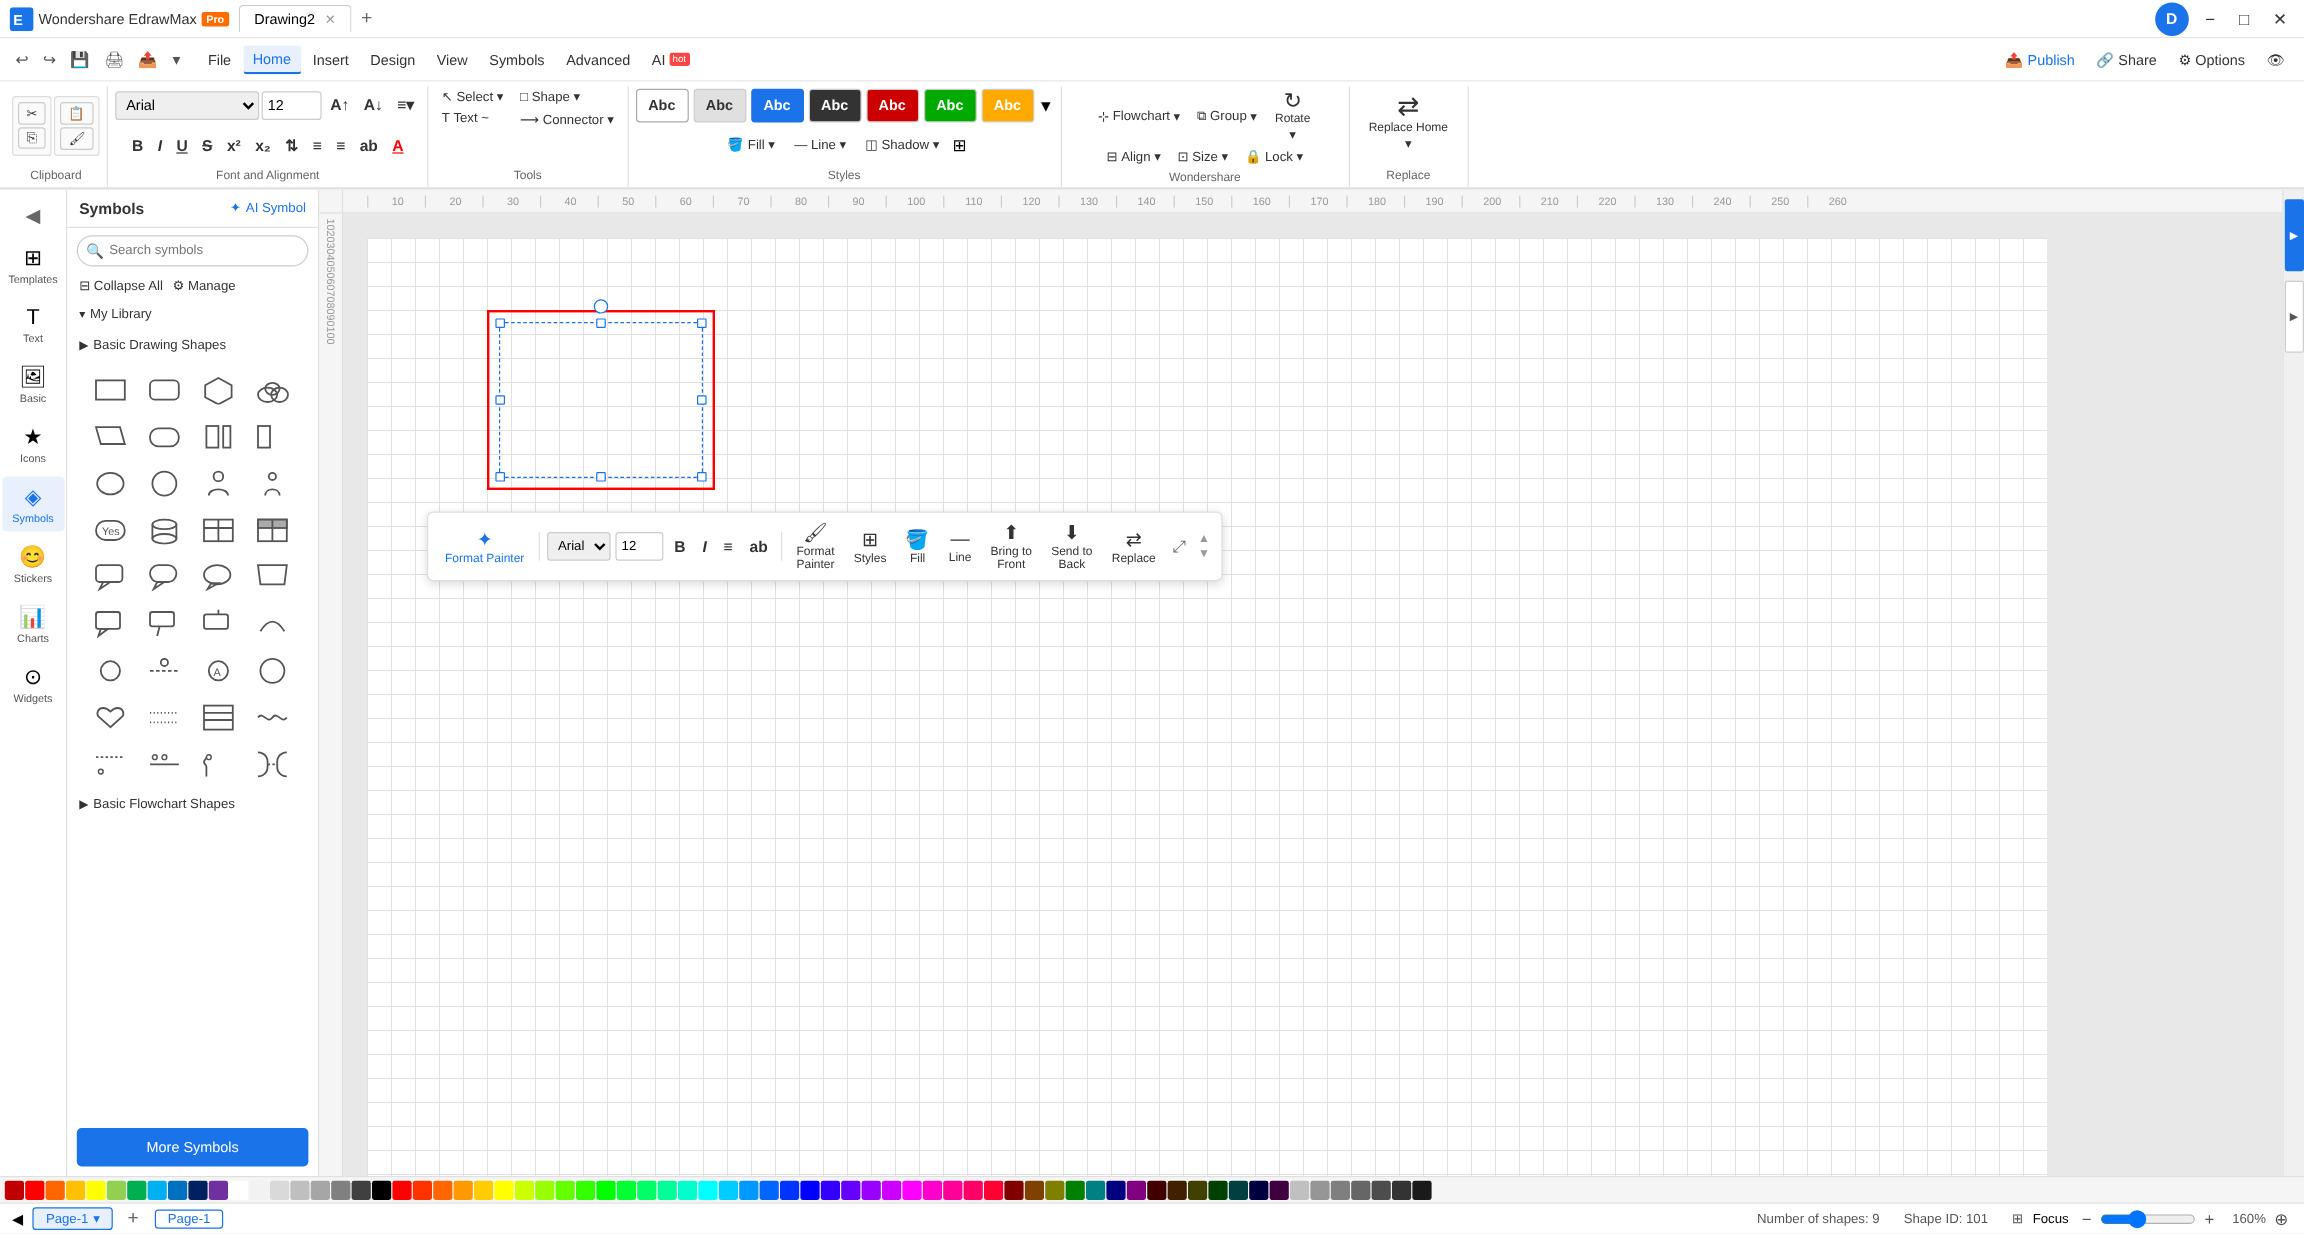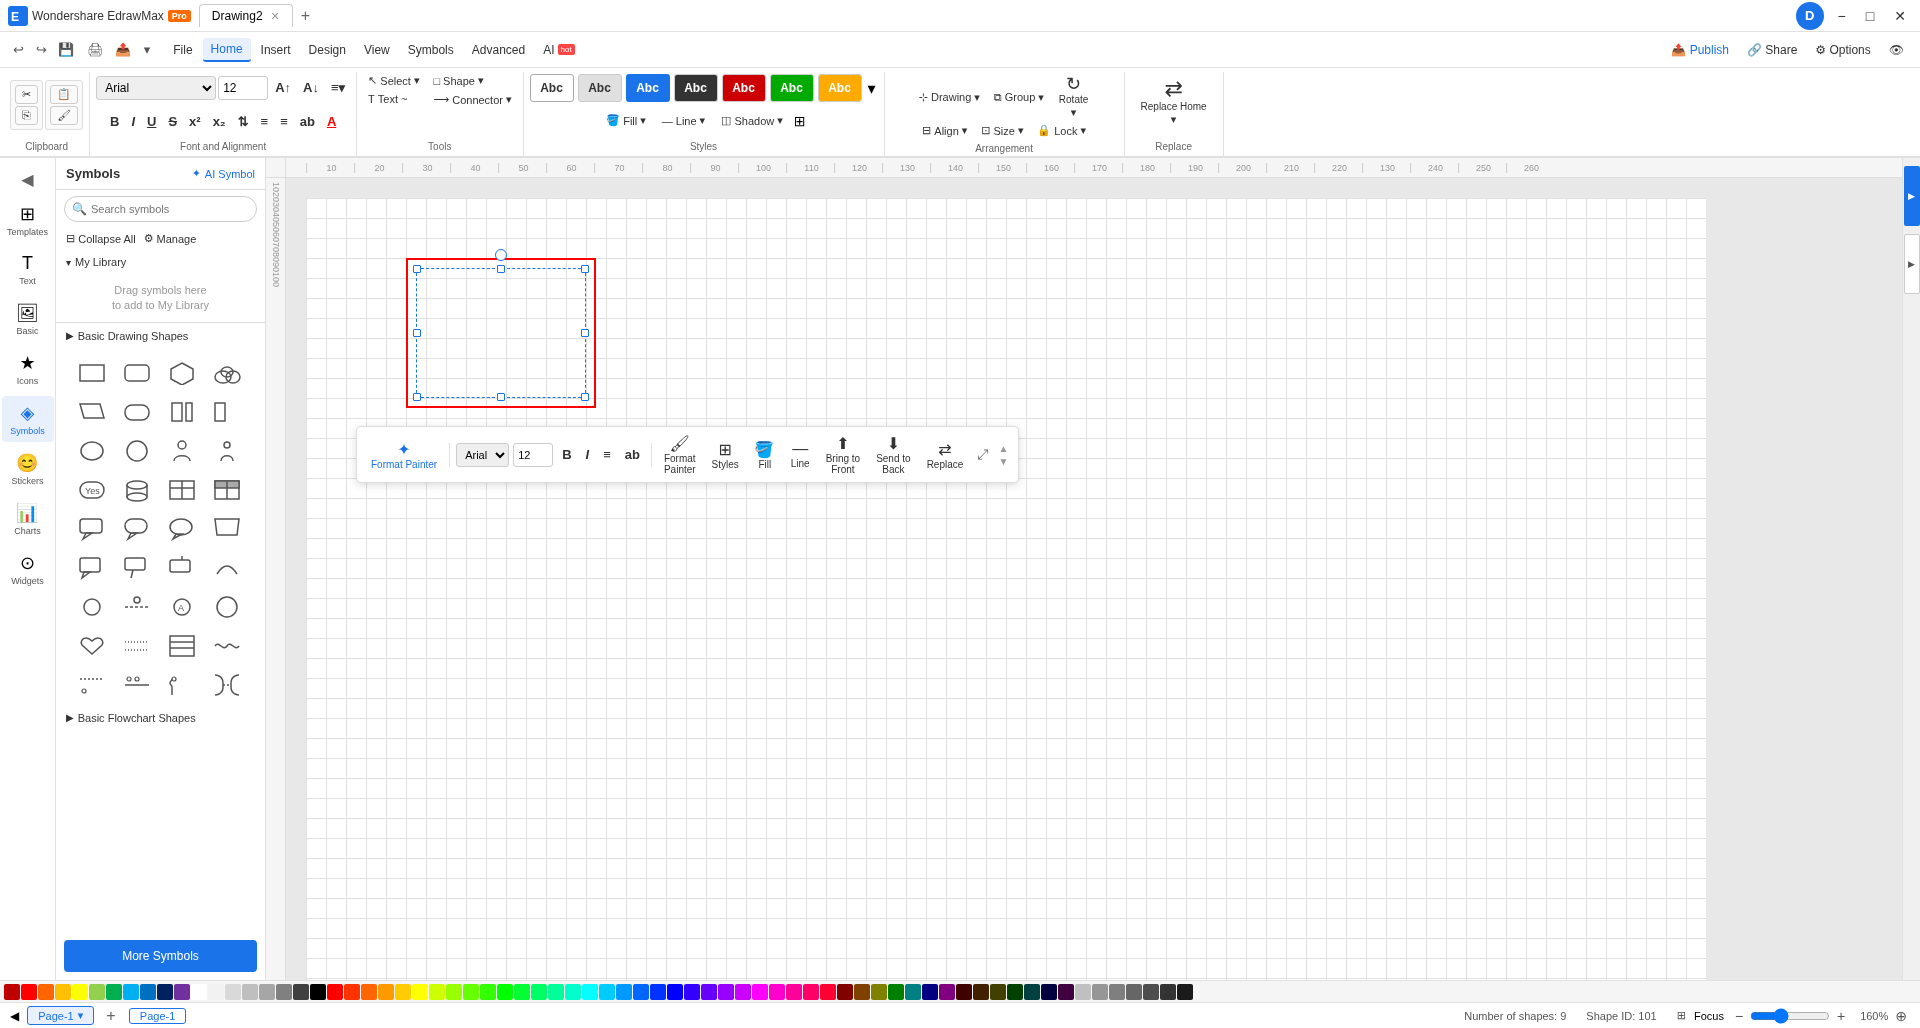--- a/index.html
+++ b/index.html
@@ -307,21 +307,21 @@
       </button>
       <span style="cursor:pointer;font-size:14px;">⊞</span>
     </div>
     <span class="ribbon-group-label">Styles</span>
   </div>
 
   <div class="ribbon-group" style="min-width:240px;">
     <div class="ribbon-row" style="gap:4px;">
       <button class="r-btn-sm">
         <span>⊹</span>
-        <span>Drawing</span>
+        <span>Flowchart</span>
         <span>▾</span>
       </button>
       <button class="r-btn-sm">
         <span>⧉</span>
         <span>Group</span>
         <span>▾</span>
       </button>
       <button class="r-btn">
         <span class="icon">↻</span>
         <span class="lbl">Rotate</span>
@@ -338,21 +338,21 @@
         <span>⊡</span>
         <span>Size</span>
         <span>▾</span>
       </button>
       <button class="r-btn-sm">
         <span>🔒</span>
         <span>Lock</span>
         <span>▾</span>
       </button>
     </div>
-    <span class="ribbon-group-label">Arrangement</span>
+    <span class="ribbon-group-label">Wondershare</span>
   </div>
 
   <div class="ribbon-group" style="min-width:80px;">
     <button class="r-btn" style="flex-direction:column;padding:6px 10px;">
       <span class="icon" style="font-size:22px;">⇄</span>
       <span class="lbl">Replace Home</span>
       <span>▾</span>
     </button>
     <span class="ribbon-group-label">Replace</span>
   </div>
@@ -418,23 +418,20 @@
         <span>Manage</span>
       </button>
     </div>
     <div class="panel-scroll">
 
       <div class="panel-section">
         <div class="section-header">
           <span class="section-toggle">▾</span>
           <span>My Library</span>
         </div>
-      </div>
-      <div class="my-library-area">
-        <span class="drag-hint">Drag symbols here<br>to add to My Library</span>
       </div>
 
       <div class="panel-section">
         <div class="section-header">
           <span class="section-toggle">▶</span>
           <span>Basic Drawing Shapes</span>
         </div>
         <div class="shapes-grid">
 
           <div class="shape-item">

